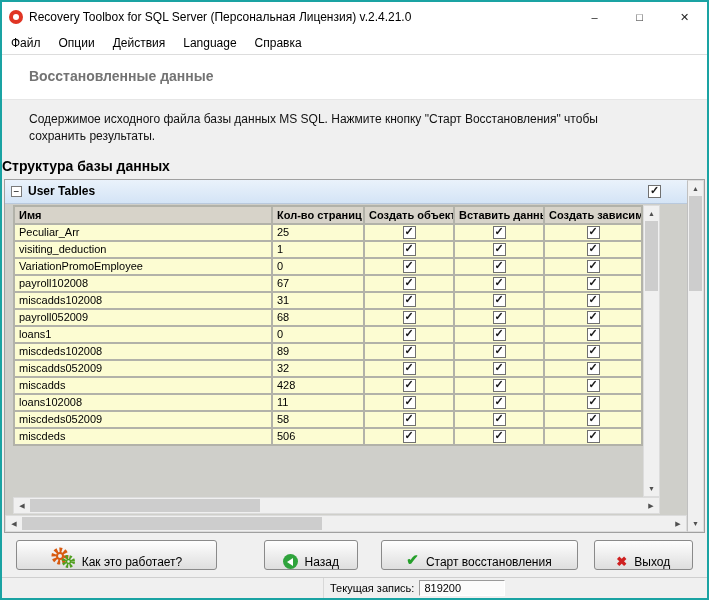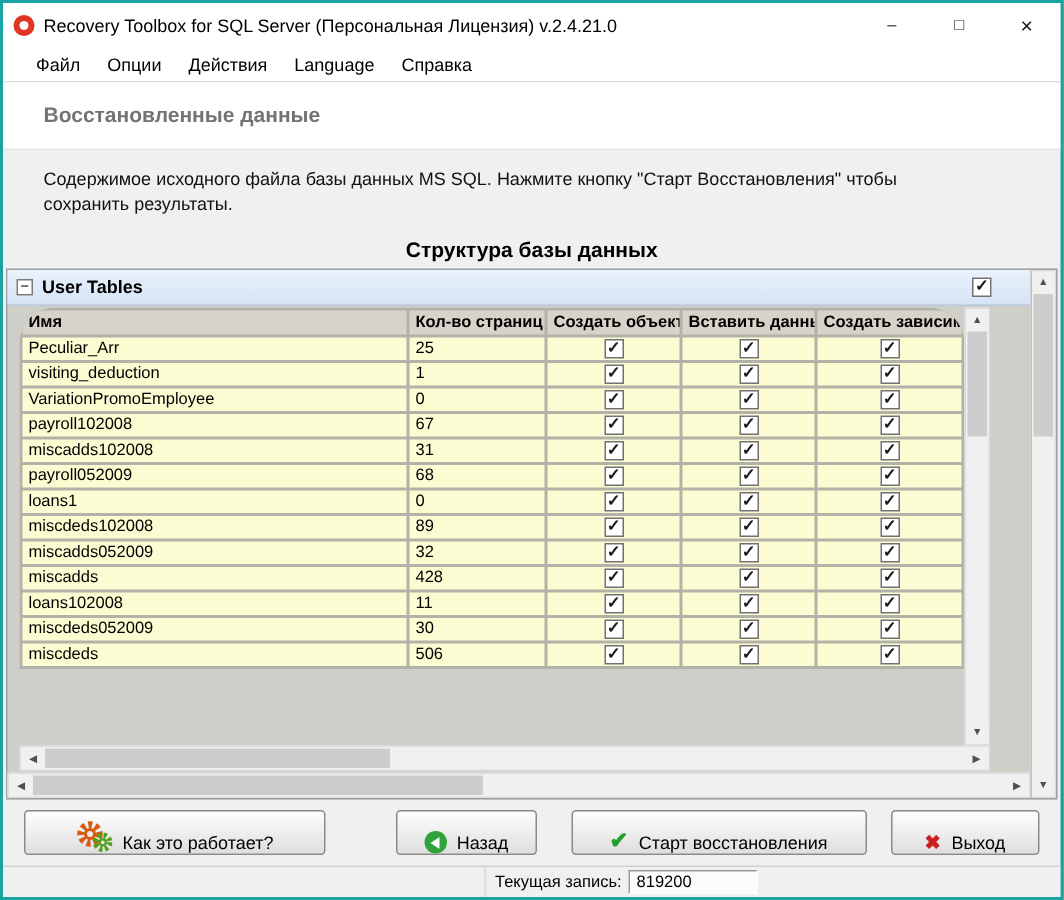--- a/index.html
+++ b/index.html
@@ -11,45 +11,45 @@
 
   
   .titlebar { flex:0 0 30px; background:#fff; display:flex; align-items:center; padding-left:7px; }
   .app-icon { width:14px; height:14px; border-radius:50%; background:#e03524; position:relative; margin-right:6px; flex:0 0 14px; }
   .app-icon::after { content:""; position:absolute; left:4px; top:4px; width:6px; height:6px; border-radius:50%; background:#fff; }
   .title-text { font-size:12px; color:#000; white-space:nowrap; }
   .win-controls { margin-left:auto; display:flex; height:100%; }
   .win-btn { width:45px; height:100%; display:flex; align-items:center; justify-content:center; font-size:11px; color:#222; }
 
   
-  .menubar { flex:0 0 23px; background:#fff; border-bottom:1px solid #ddd; display:flex; align-items:center; padding-left:13px; }
+  .menubar { flex:0 0 23px; background:#fff; border-bottom:1px solid #ddd; display:flex; align-items:center; padding-left:0; }
   .menu-item { font-size:12px; padding:0 9px; color:#000; }
 
   
   .header-band { background:#fff; padding:13px 27px 15px; border-bottom:1px solid #e6e6e6; }
   .heading { font-size:14px; font-weight:bold; color:#737373; }
   .desc { font-size:12px; color:#111; padding:11px 27px 3px; line-height:1.45; max-width:665px; }
-  .section-title { text-align:center; font-size:14px; font-weight:bold; padding:9px 0 5px; }
+  .section-title { text-align:left; font-size:14px; font-weight:bold; padding:9px 0 5px; }
 
   
   .structure { flex:1 1 auto; margin:0 2px; border:1px solid #a0a0a0; background:#cfcfca; display:flex; min-height:0; }
   .panel-main { flex:1 1 auto; display:flex; flex-direction:column; min-width:0; }
   .ut-header { flex:0 0 24px; background:linear-gradient(#eaf2fb,#d4e4f6); border-bottom:1px solid #b9c9dd;
                display:flex; align-items:center; padding:0 6px; }
   .collapse-box { width:11px; height:11px; border:1px solid #7a7a7a; background:#fff; display:flex;
                   align-items:center; justify-content:center; font-size:10px; line-height:9px; margin-right:6px; color:#000; }
   .ut-title { font-size:12px; font-weight:bold; color:#000; }
   .ut-cb { margin-left:auto; margin-right:20px; }
 
   .cb { width:13px; height:13px; border:1px solid #707070; background:#fff; display:inline-block; position:relative; vertical-align:middle; }
   .cb.checked::after { content:"✓"; position:absolute; left:1px; top:-2px; font-size:11px; font-weight:bold; color:#1a1a1a; }
 
   .grid-zone { flex:1 1 auto; display:flex; flex-direction:column; padding-left:8px; padding-top:1px; min-height:0; }
   .grid-row { flex:1 1 auto; display:flex; min-height:0; }
-  .table-container { width:630px; flex:0 0 630px; overflow:hidden;border-radius:24px; }
+  .table-container { width:630px; flex:0 0 630px; overflow:hidden; }
 
   table { border-collapse:separate; border-spacing:2px; background:#b2b2a9; table-layout:fixed; width:630px; }
   th { background:#d7d3c9; font-size:11px; font-weight:bold; text-align:left; padding:1px 4px; height:16px;
        white-space:nowrap; overflow:hidden; color:#000; }
   td { background:#fcfcd2; font-size:11px; padding:0 4px; height:15px; white-space:nowrap; overflow:hidden; color:#000; }
   td.cb-cell { text-align:center; }
 
   
   .sbtn { display:flex; align-items:center; justify-content:center; font-size:7px; color:#505050; background:#f0f0f0; }
   .vscroll { flex:0 0 17px; width:17px; background:#f0f0f0; border:1px solid #dcdcdc; display:flex; flex-direction:column; }
@@ -287,21 +287,21 @@
     </td>
     <td class="cb-cell">
       <span class="cb checked"></span>
     </td>
     <td class="cb-cell">
       <span class="cb checked"></span>
     </td>
   </tr>
                   <tr>
     <td>miscdeds052009</td>
-    <td>30</td>
+    <td>58</td>
     <td class="cb-cell">
       <span class="cb checked"></span>
     </td>
     <td class="cb-cell">
       <span class="cb checked"></span>
     </td>
     <td class="cb-cell">
       <span class="cb checked"></span>
     </td>
   </tr>

